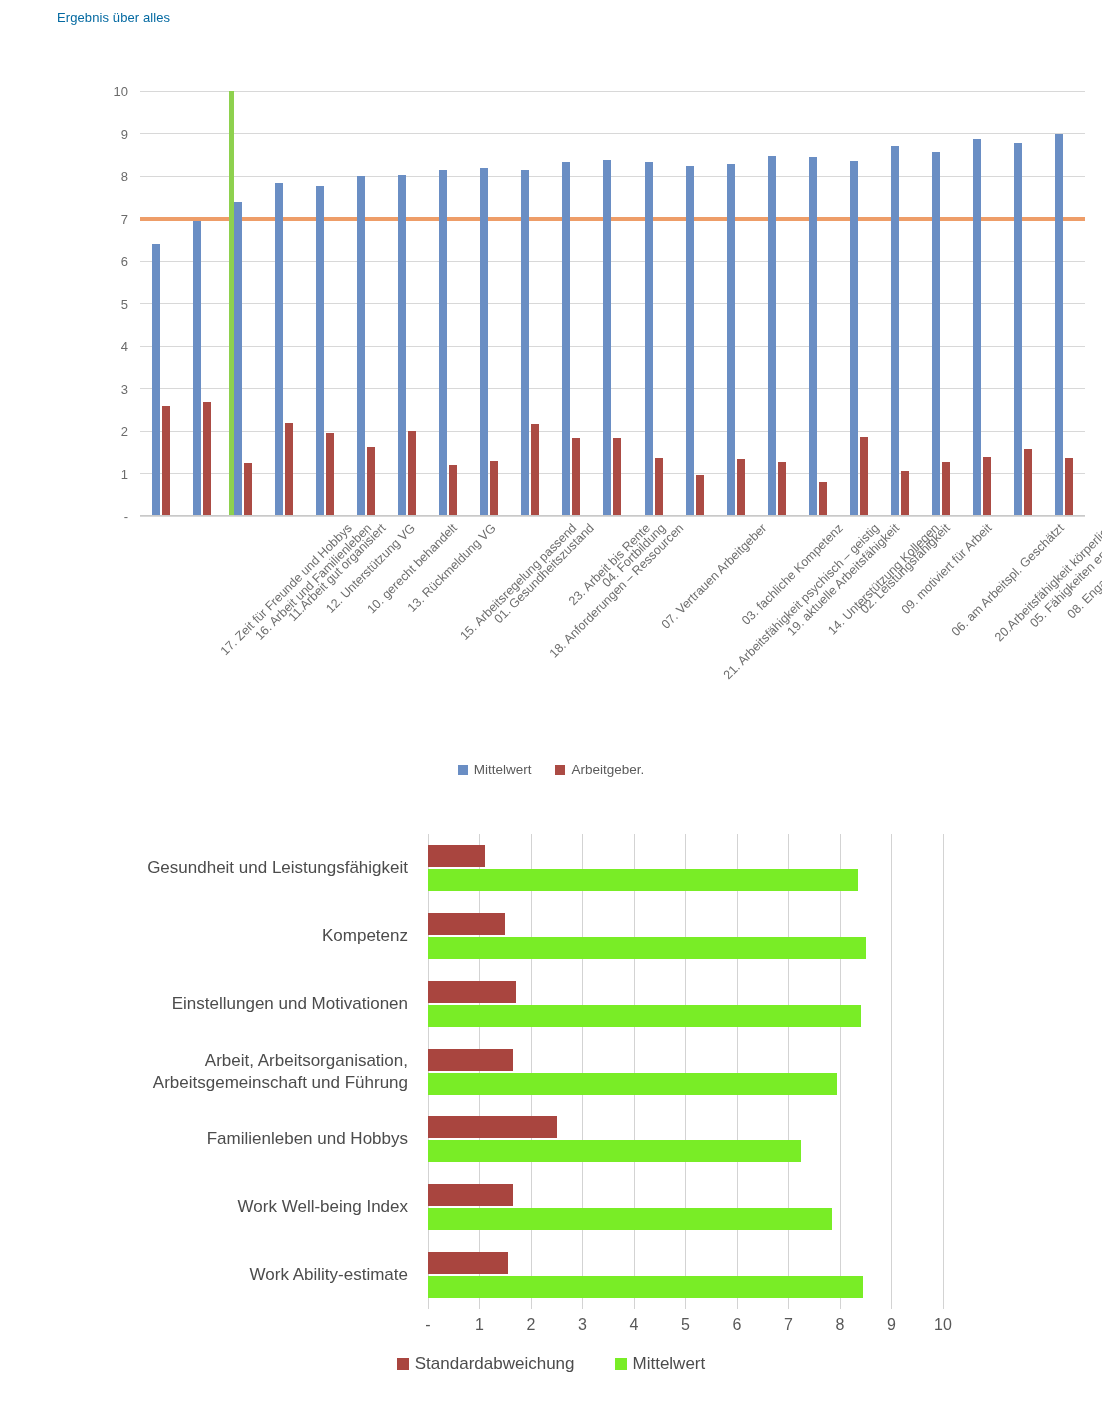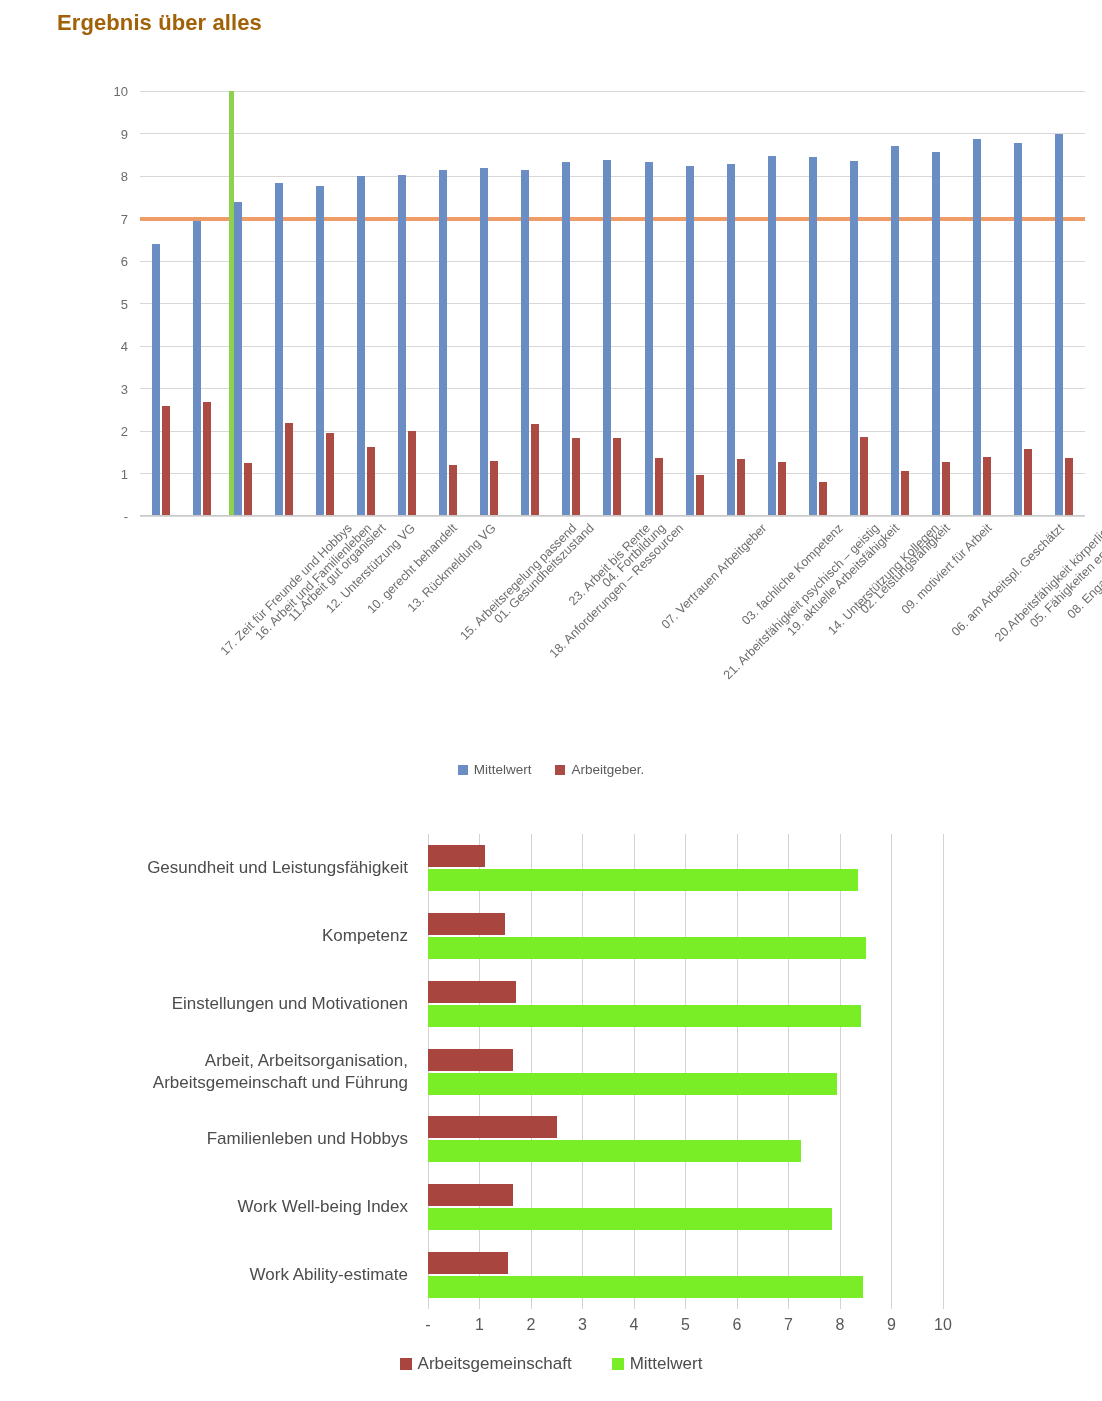--- a/index.html
+++ b/index.html
@@ -14,25 +14,24 @@
     color: #3f3f3f;
     position: relative;
     overflow: hidden;
   }
 
   
   #page-title {
     position: absolute;
     left: 57px;
     top: 10px;
-    font-size: 22px;
-    color: #a16207;
+    font-size: 13px;
+    color: #0369a1;
     letter-spacing: .1px;
     white-space: nowrap;
-    font-weight: bold;
   }
 
   
   #chart1 {
     position: absolute;
     left: 0;
     top: 78px;
     width: 1102px;
     height: 710px;
   }
@@ -451,20 +450,20 @@
       <div class="c2-xtick" style="left: 257.5px;">5</div>
       <div class="c2-xtick" style="left: 309px;">6</div>
       <div class="c2-xtick" style="left: 360.5px;">7</div>
       <div class="c2-xtick" style="left: 412px;">8</div>
       <div class="c2-xtick" style="left: 463.5px;">9</div>
       <div class="c2-xtick" style="left: 515px;">10</div>
     </div>
   <div id="c2-legend">
       <div class="legend-item">
         <span class="legend-swatch" style="background: rgb(169, 69, 63);"></span>
-        <span>Arbeitsgemeinschaft</span>
+        <span>Standardabweichung</span>
       </div>
       <div class="legend-item">
         <span class="legend-swatch" style="background: rgb(121, 237, 38);"></span>
         <span>Mittelwert</span>
       </div>
     </div>
 </div>
 
 </body></html>

